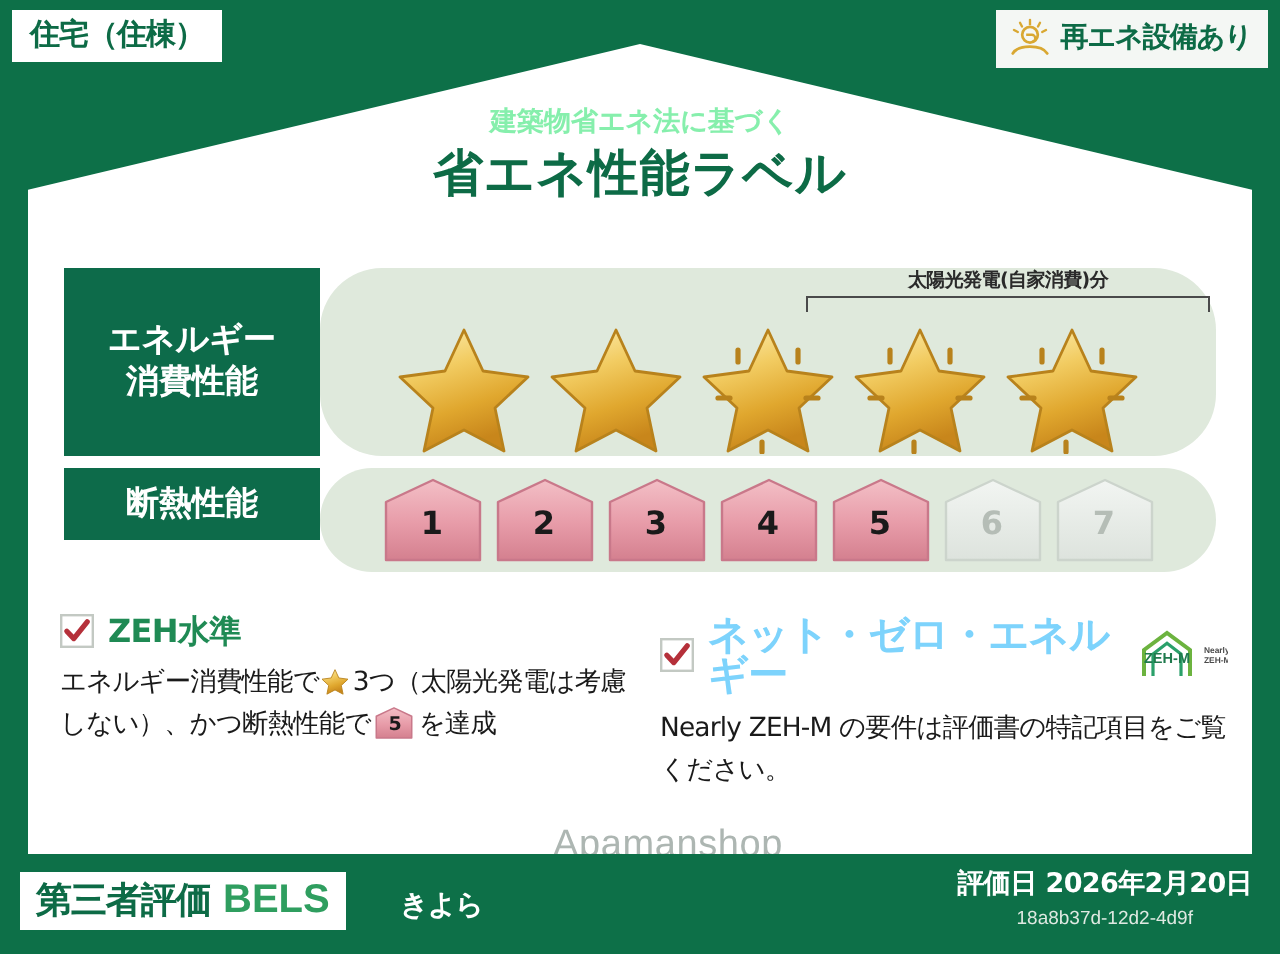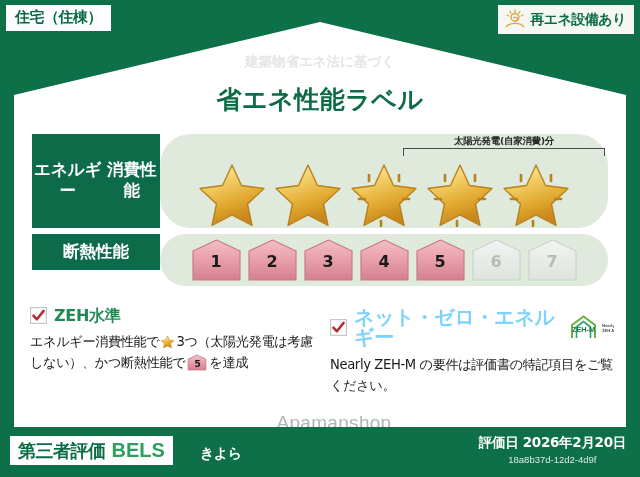--- a/index.html
+++ b/index.html
@@ -42,35 +42,35 @@
     position:absolute;left:14px;top:22px;right:14px;bottom:50px;
     background:#ffffff;
     clip-path:polygon(0% 18%, 50% 0%, 100% 18%, 100% 100%, 0% 100%);
     z-index:2;
   }
   
   #title-block{
     position:absolute;left:0;right:0;top:55px;text-align:center;z-index:4;
   }
   #title-sub{
-    color:#e5e5e5;font-size:13.5px;font-weight:bold;letter-spacing:0px;line-height:1;
-    margin-bottom:18px;
+    color:#86efac;font-size:13.5px;font-weight:bold;letter-spacing:0px;line-height:1;
+    margin-bottom:5px;
   }
   #title-main{
     color:#0d6b46;font-size:25px;font-weight:bold;letter-spacing:0.5px;line-height:1;
   }
   
   #rows{
     position:absolute;left:32px;right:32px;top:134px;z-index:4;
   }
   .perf-row{display:flex;align-items:stretch;margin-bottom:6px;}
   .row-label{
     width:128px;flex:none;
     background:#0d6b4a;color:#ffffff;
-    display:flex;flex-direction:row;align-items:center;justify-content:center;
+    display:flex;flex-direction:column;align-items:center;justify-content:center;
     font-size:16.5px;font-weight:bold;letter-spacing:0px;line-height:1.25;
     text-align:center;
   }
   .row-body{
     flex:1;background:#dfe9dc;position:relative;border-radius:31px;
   }
   #row-energy .row-label{height:94px;}
   #row-energy .row-body{height:94px;}
   #row-insul .row-label{height:36px;}
   #row-insul .row-body{height:52px;}

